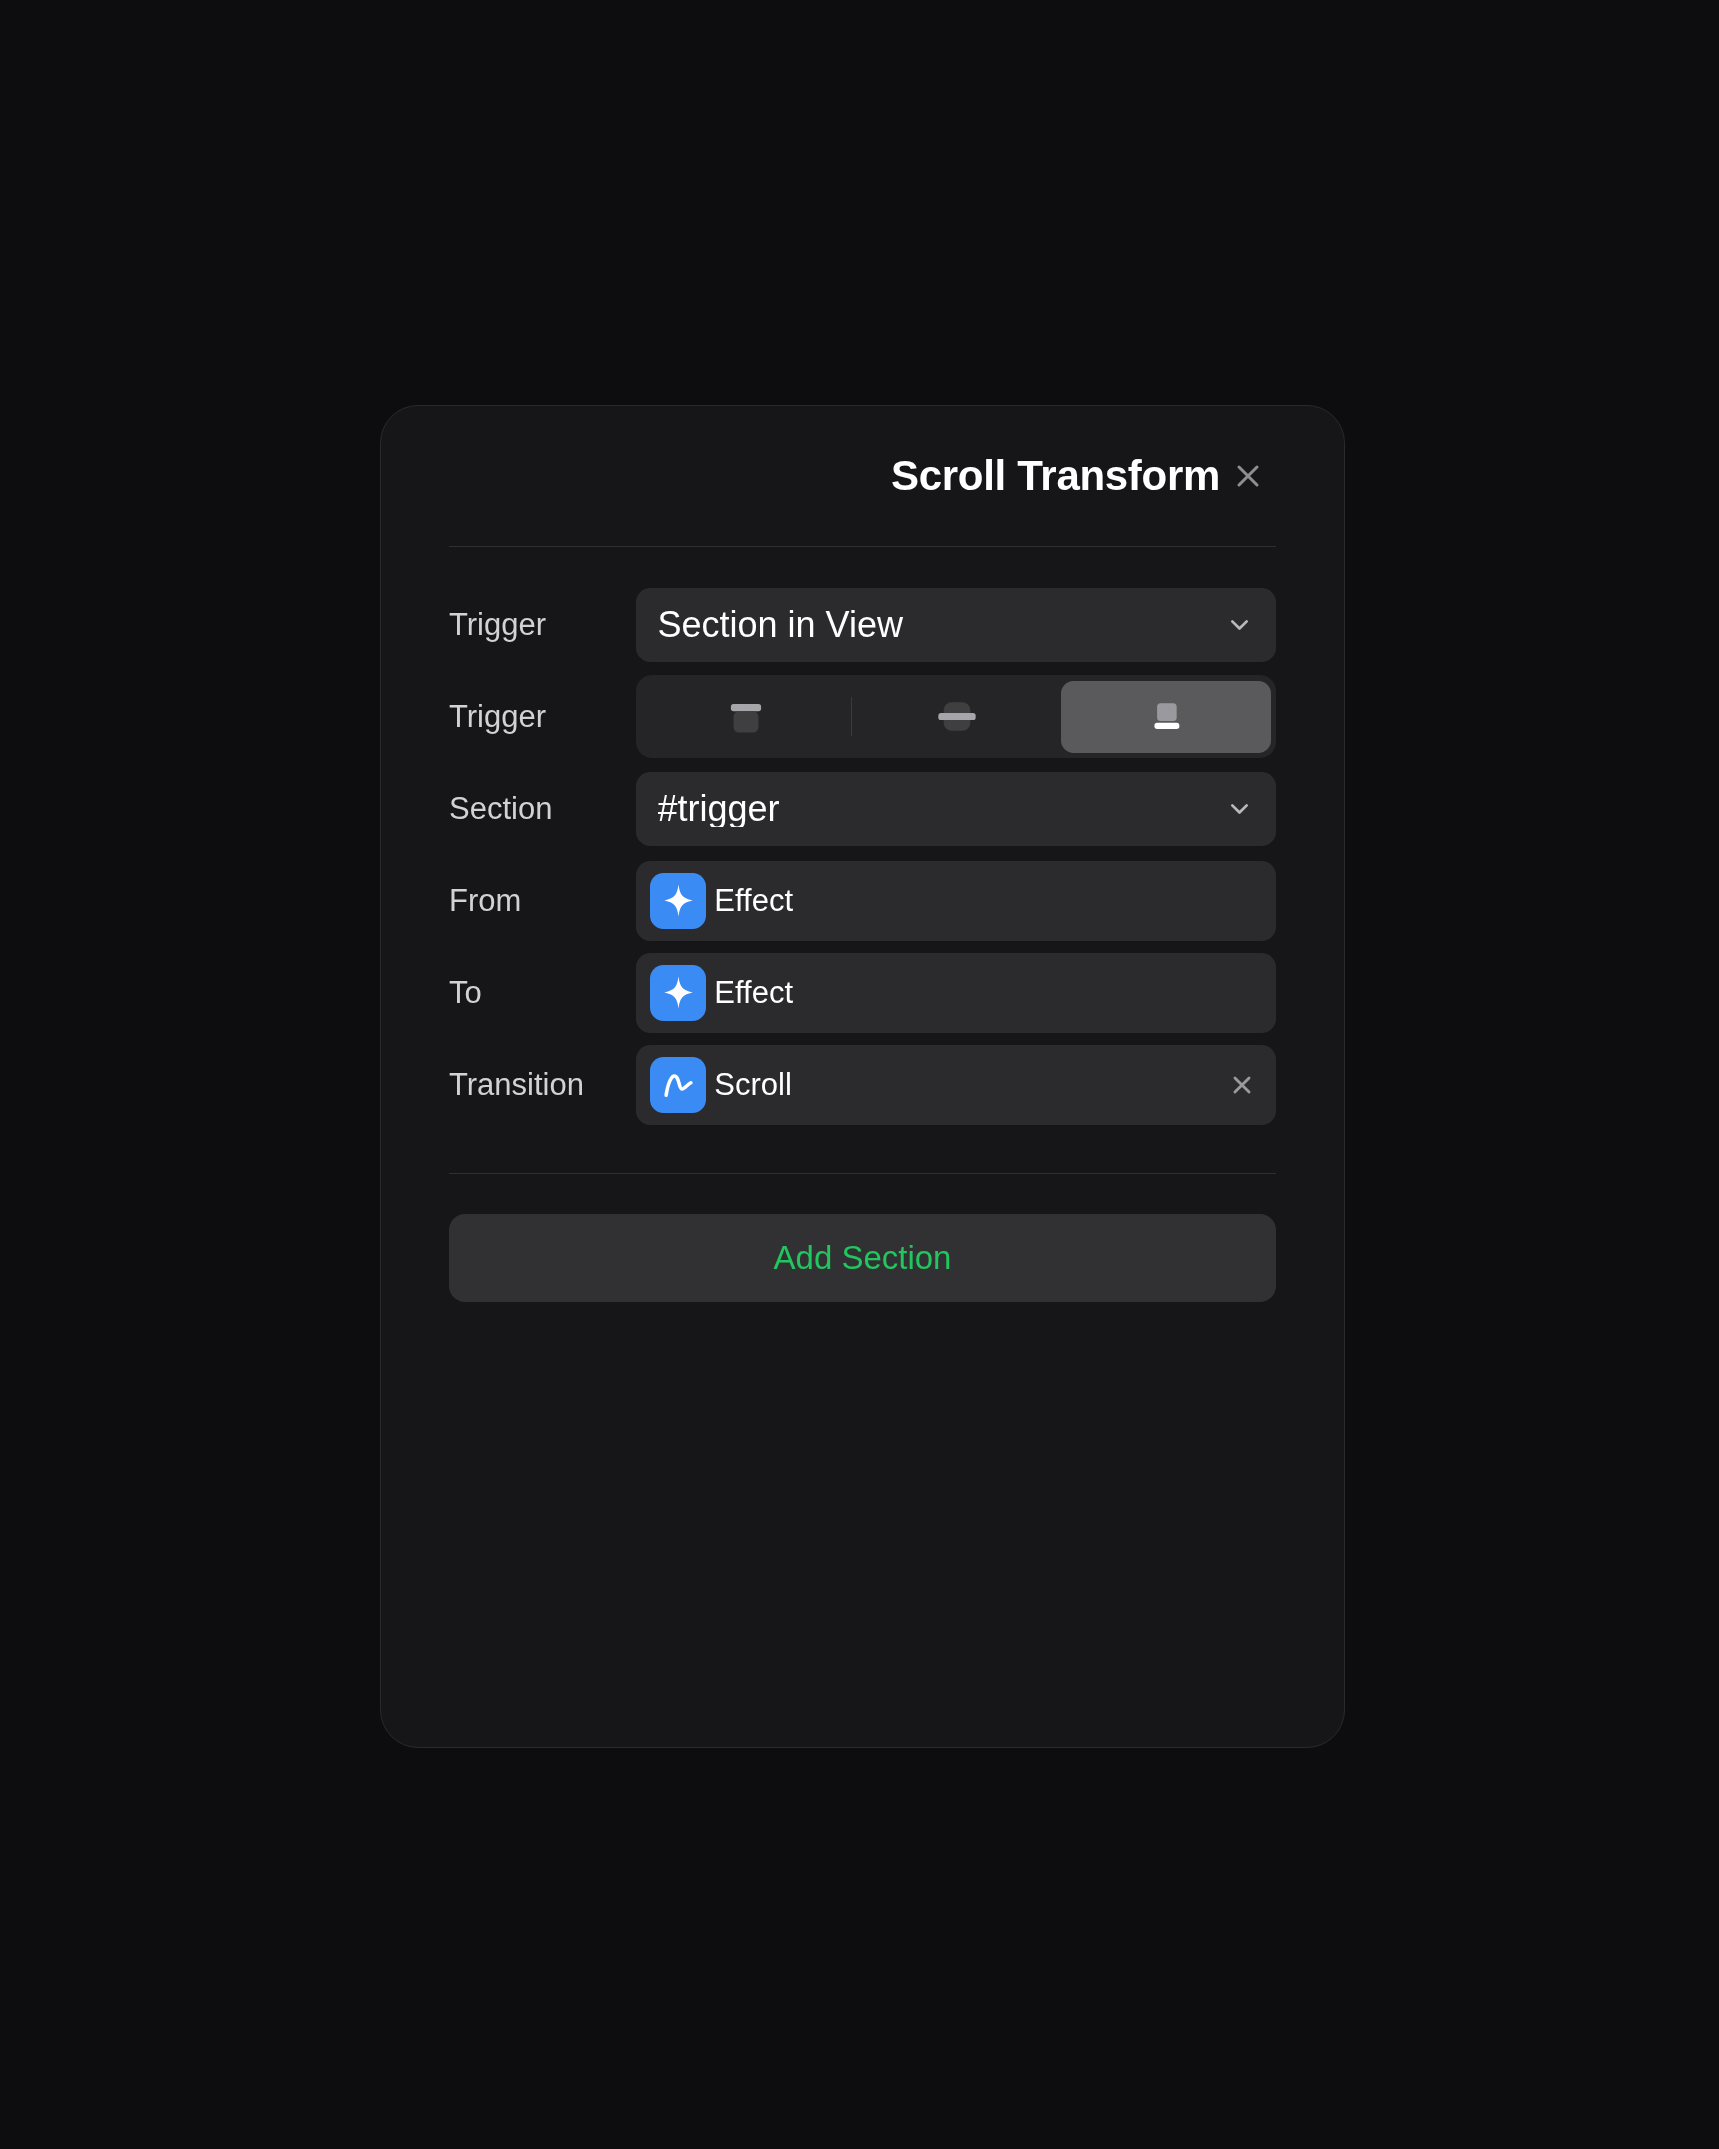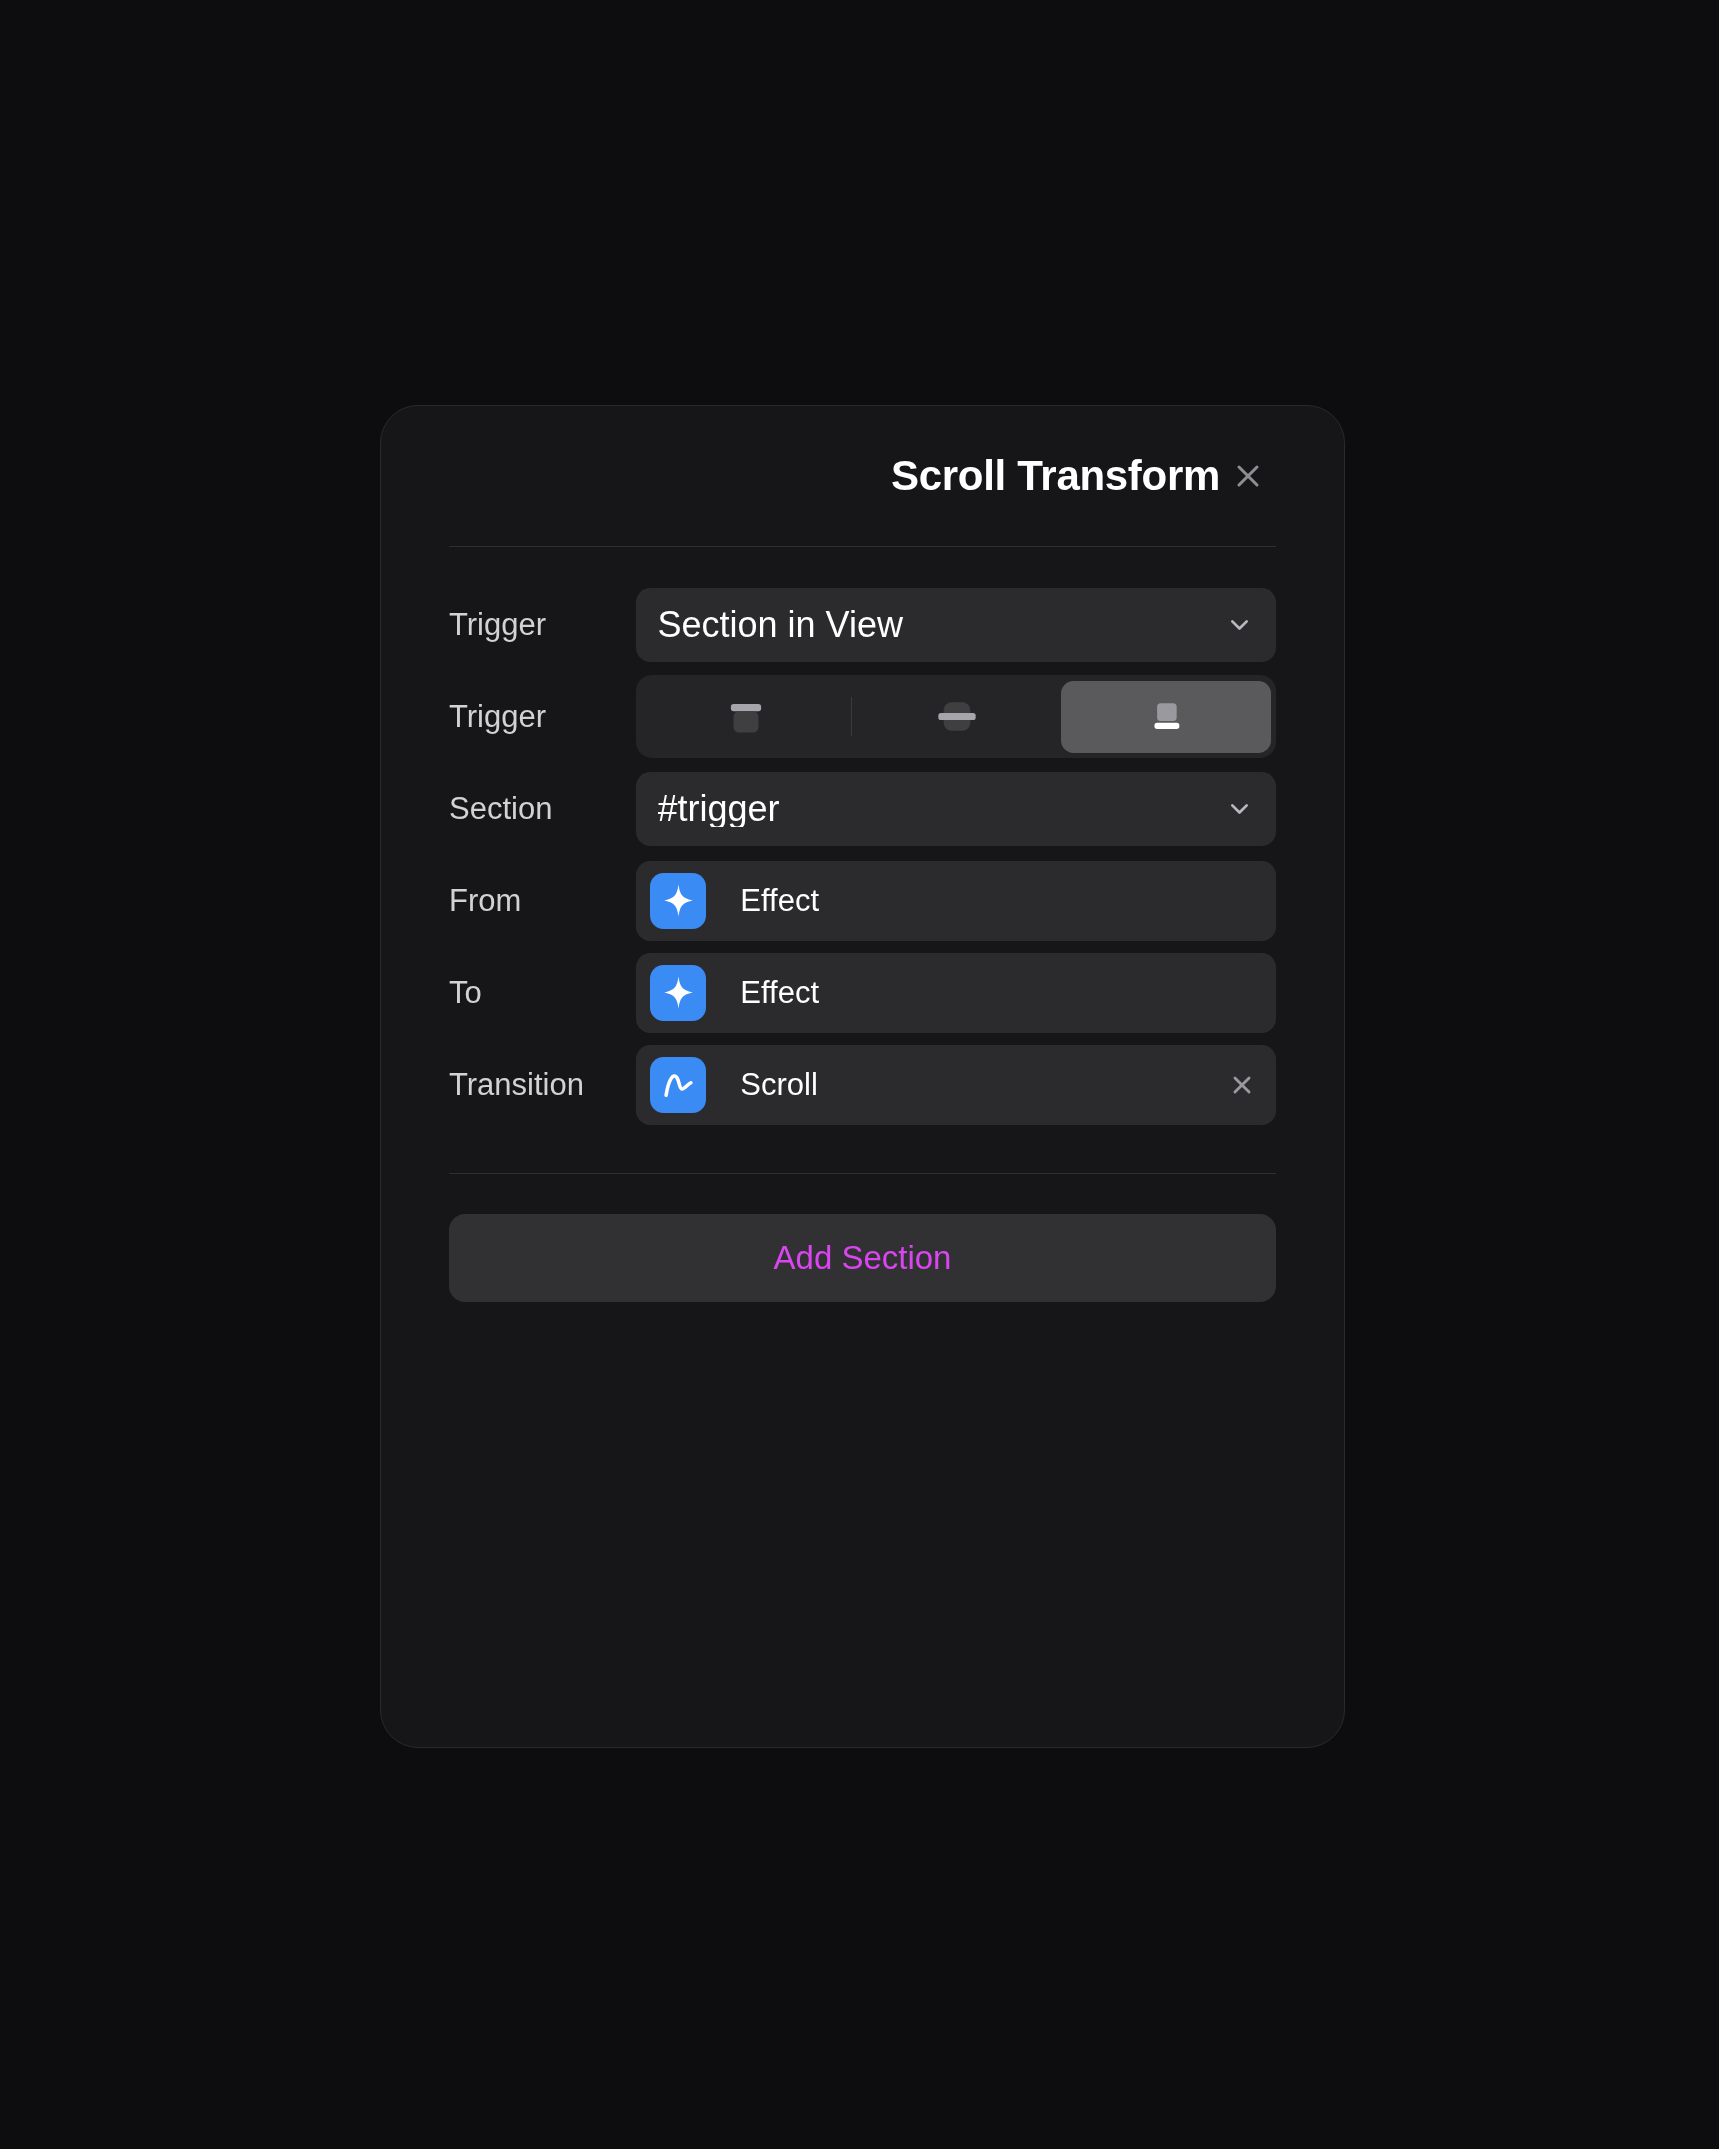--- a/index.html
+++ b/index.html
@@ -160,21 +160,21 @@
 
   
   .token-field {
     width: 100%;
     height: 80px;
     background: #2b2b2d;
     border-radius: 14.3px;
     display: flex;
     align-items: center;
     padding: 0 14.3px;
-    gap: 34px;
+    gap: 8px;
     cursor: pointer;
   }
 
   .token-icon {
     width: 56px;
     height: 56px;
     border-radius: 13.4px;
     background: #3b8bf5;
     display: flex;
     align-items: center;
@@ -209,21 +209,21 @@
     width: 100%;
   }
 
   .add-btn {
     margin-top: 40px;
     width: 100%;
     height: 88px;
     background: #313133;
     border: none;
     border-radius: 16px;
-    color: #d946ef;
+    color: #22c55e;
     font-size: 33px;
     font-family: "Liberation Sans", sans-serif;
     cursor: pointer;
     display: flex;
     align-items: center;
     justify-content: center;
   }
 </style>
 </head>
 <body>

